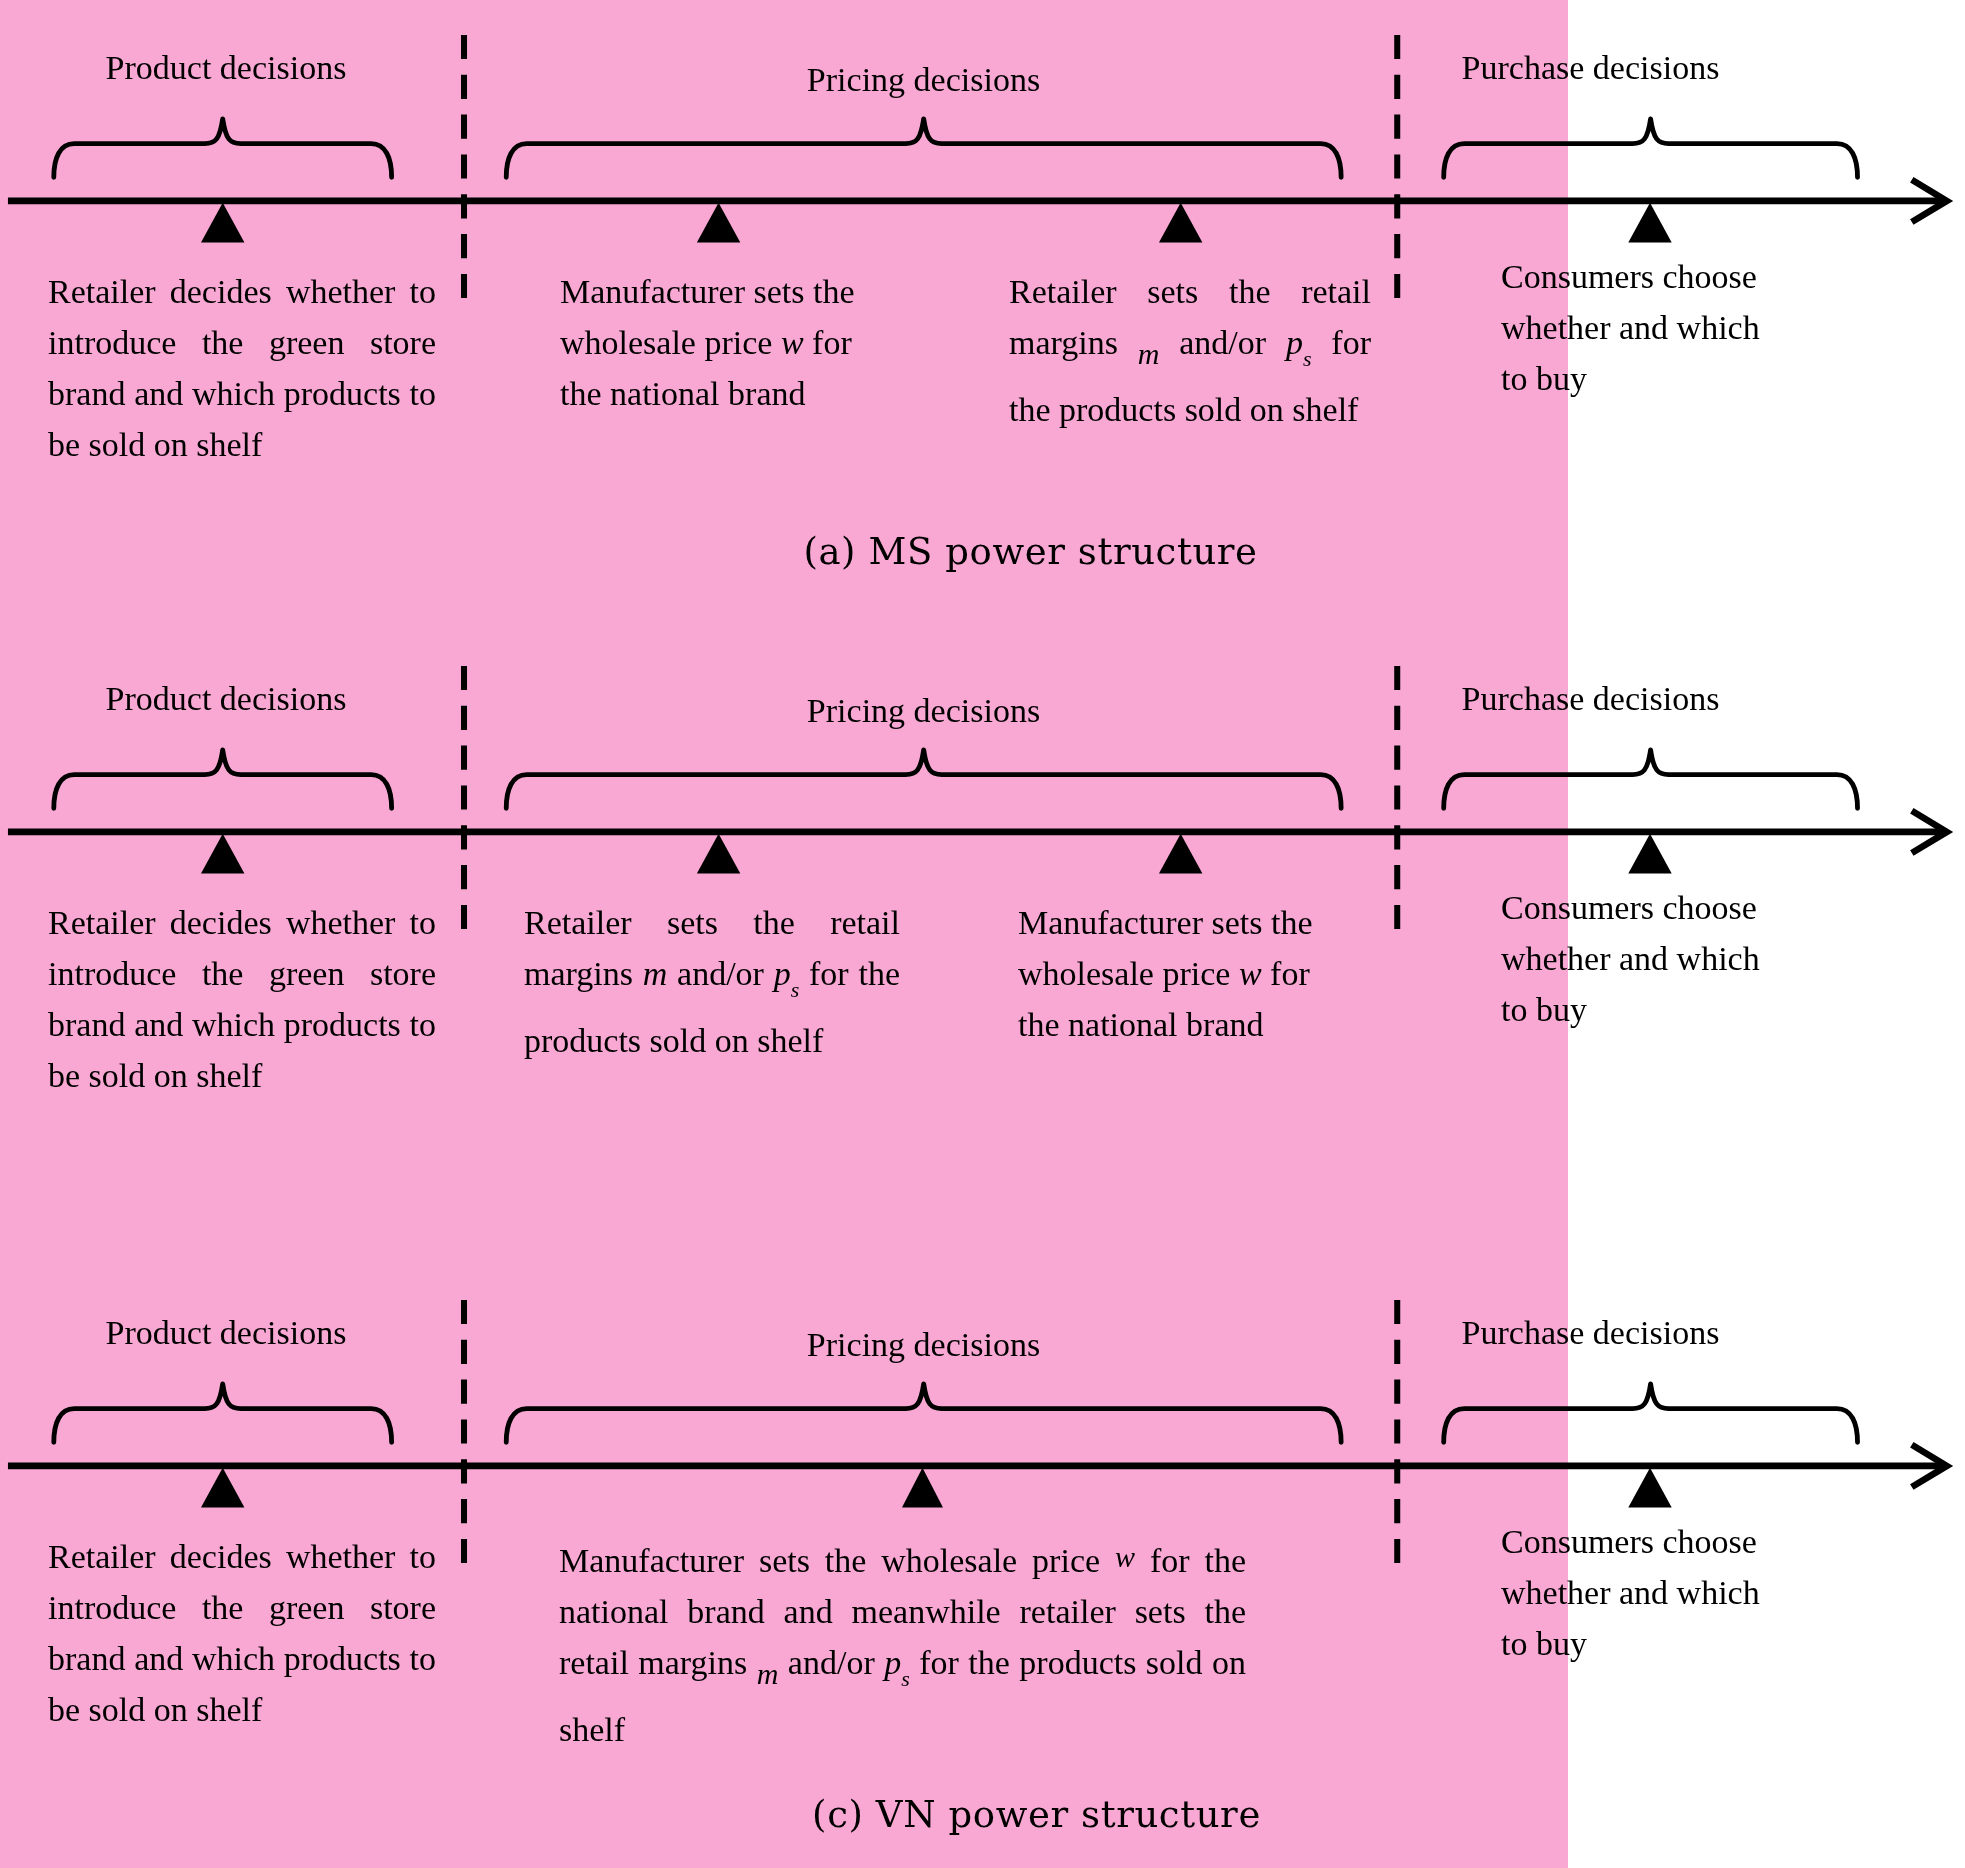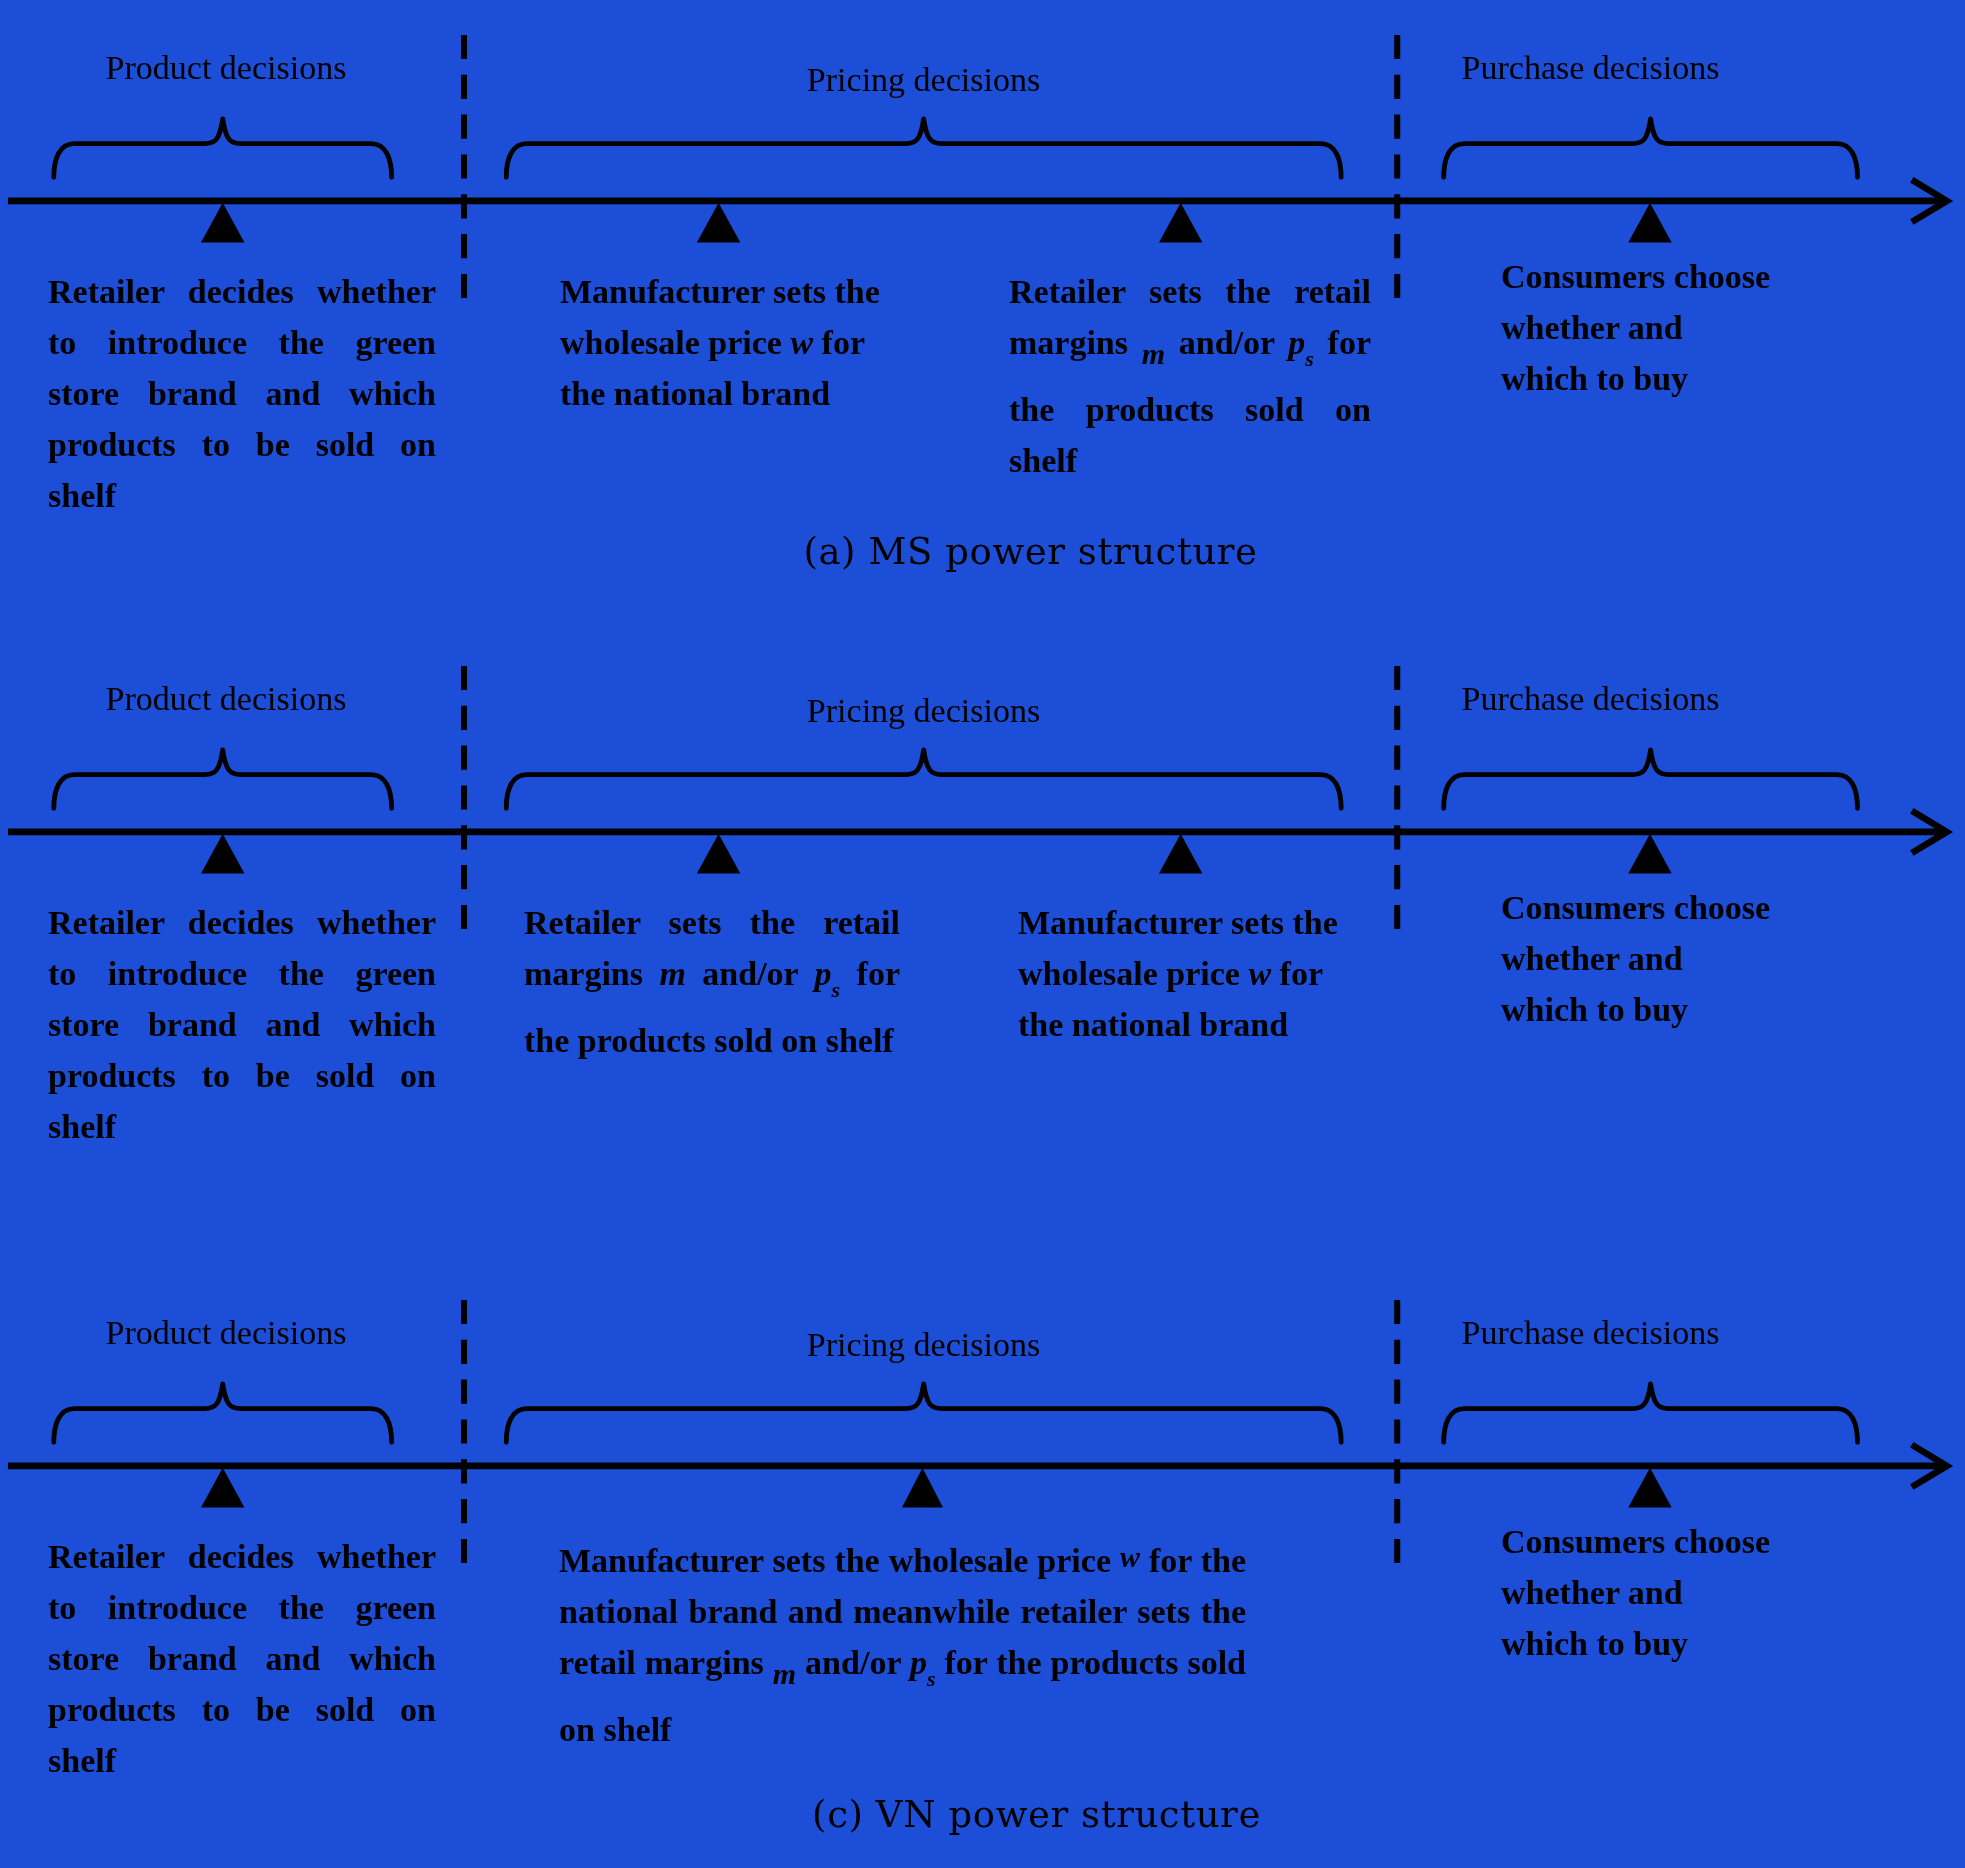--- a/index.html
+++ b/index.html
@@ -1,39 +1,39 @@
 <!DOCTYPE html>
 <html style="font-size:9.7px"><head>
 <meta charset="utf-8">
 <style>
   html,body{margin:0;padding:0;background:#ffffff;}
   .canvas{
     position:relative;
-    width:1965px;
+    width:1568px;
     height:1869px;
-    background:#1d4ed8;
+    background:#f9a8d4;
     font-family:"Liberation Serif", serif;
     color:#000000;
   }
   .panel{position:absolute;left:0;width:1965px;height:631px;}
   .p-a{top:0;}
   .p-b{top:631px;}
   .p-c{top:1265px;height:604px;}
   .gfx{position:absolute;left:0;top:0;width:1965px;height:631px;display:block;}
   .phase-label{
     position:absolute;top:48px;height:42px;
     font-size:34px;line-height:39px;text-align:center;
     white-space:nowrap;
   }
   .lbl-product{left:45px;width:362px;}
   .lbl-pricing{left:682px;width:483px;margin-top:12px;}
   .lbl-purchase{left:1349px;width:483px;}
   .note{
     position:absolute;top:266px;margin:0;
-    font-size:34px;line-height:51px;font-weight:bold;
+    font-size:34px;line-height:51px;
   }
   .justify{text-align:justify;}
   .leftal{text-align:left;}
   .note-product{left:48px;width:388px;}
   .note-purchase{left:1501px;width:277px;top:251px;}
   .it{font-style:italic;}
   .msub{font-style:italic;font-size:30px;vertical-align:-9.7px;}
   .ssub{font-style:italic;font-size:22px;vertical-align:-12px;}
   .wsup{font-style:italic;font-size:30px;vertical-align:4.8px;}
   .caption{

